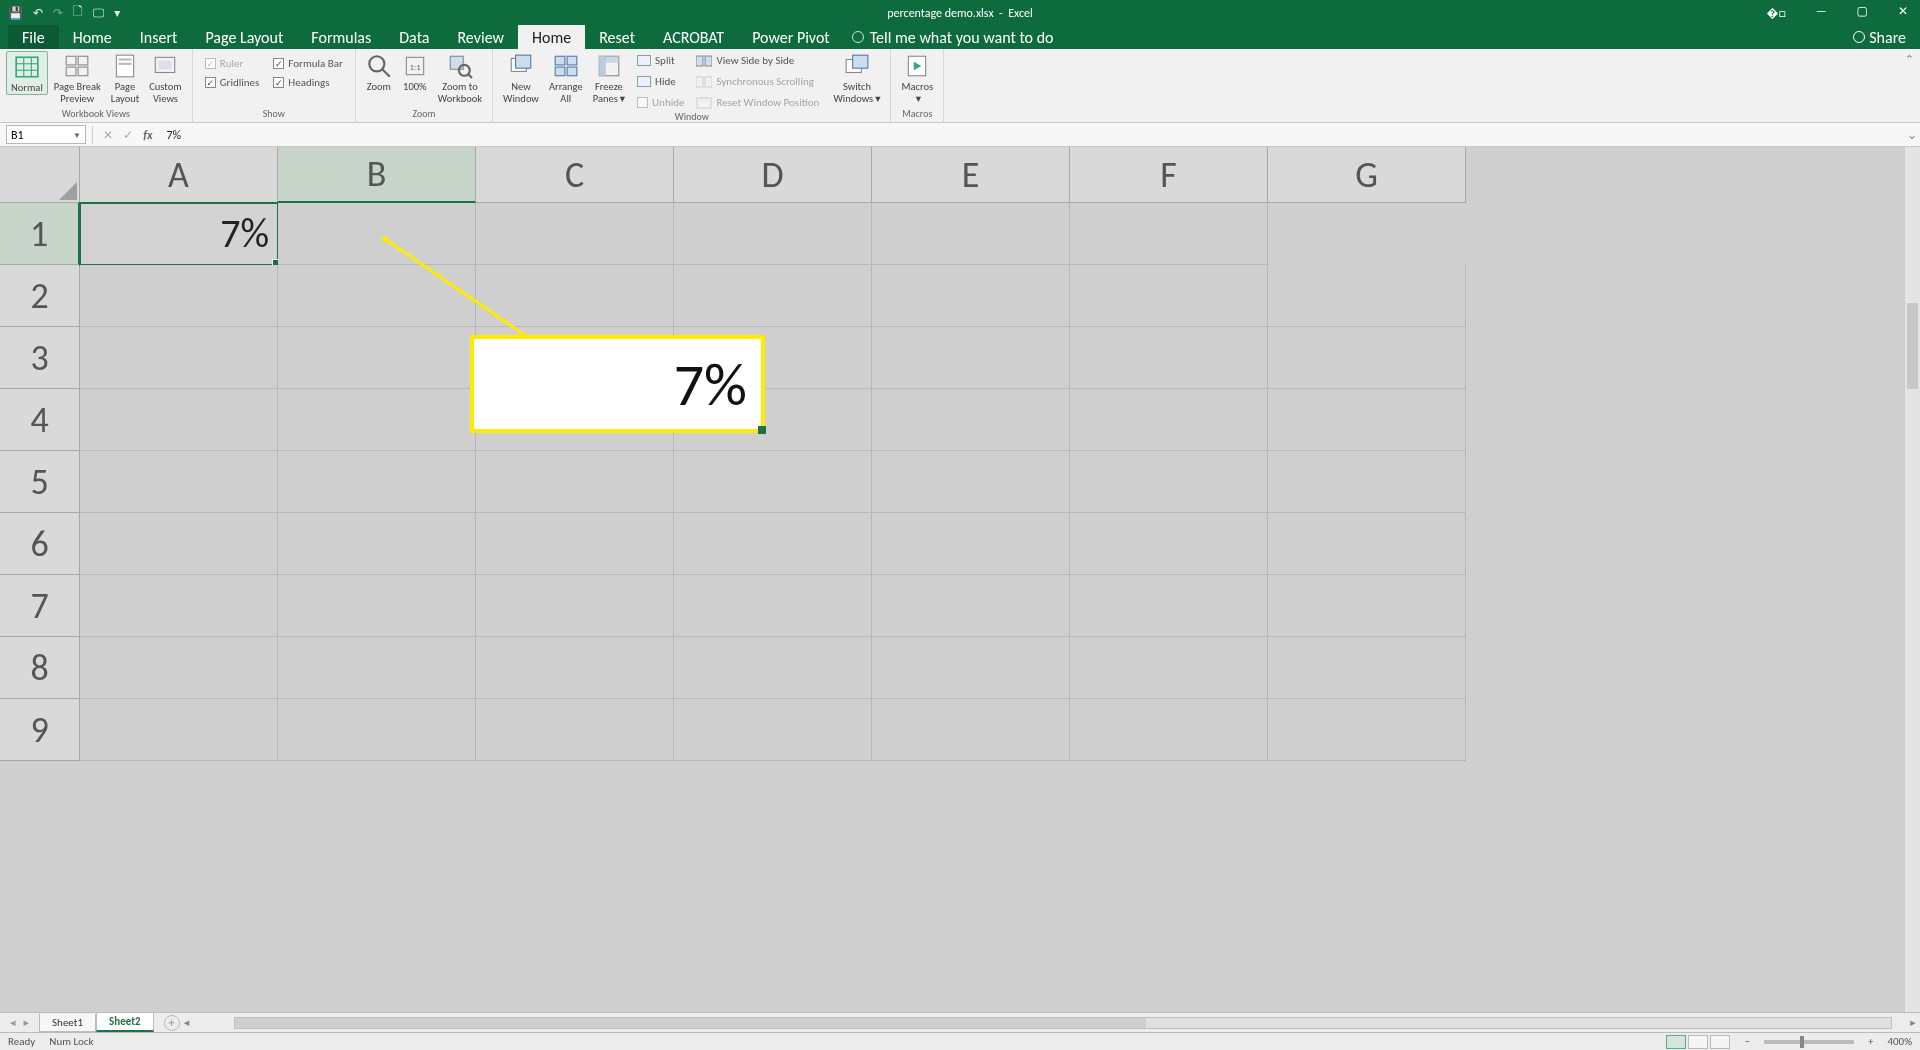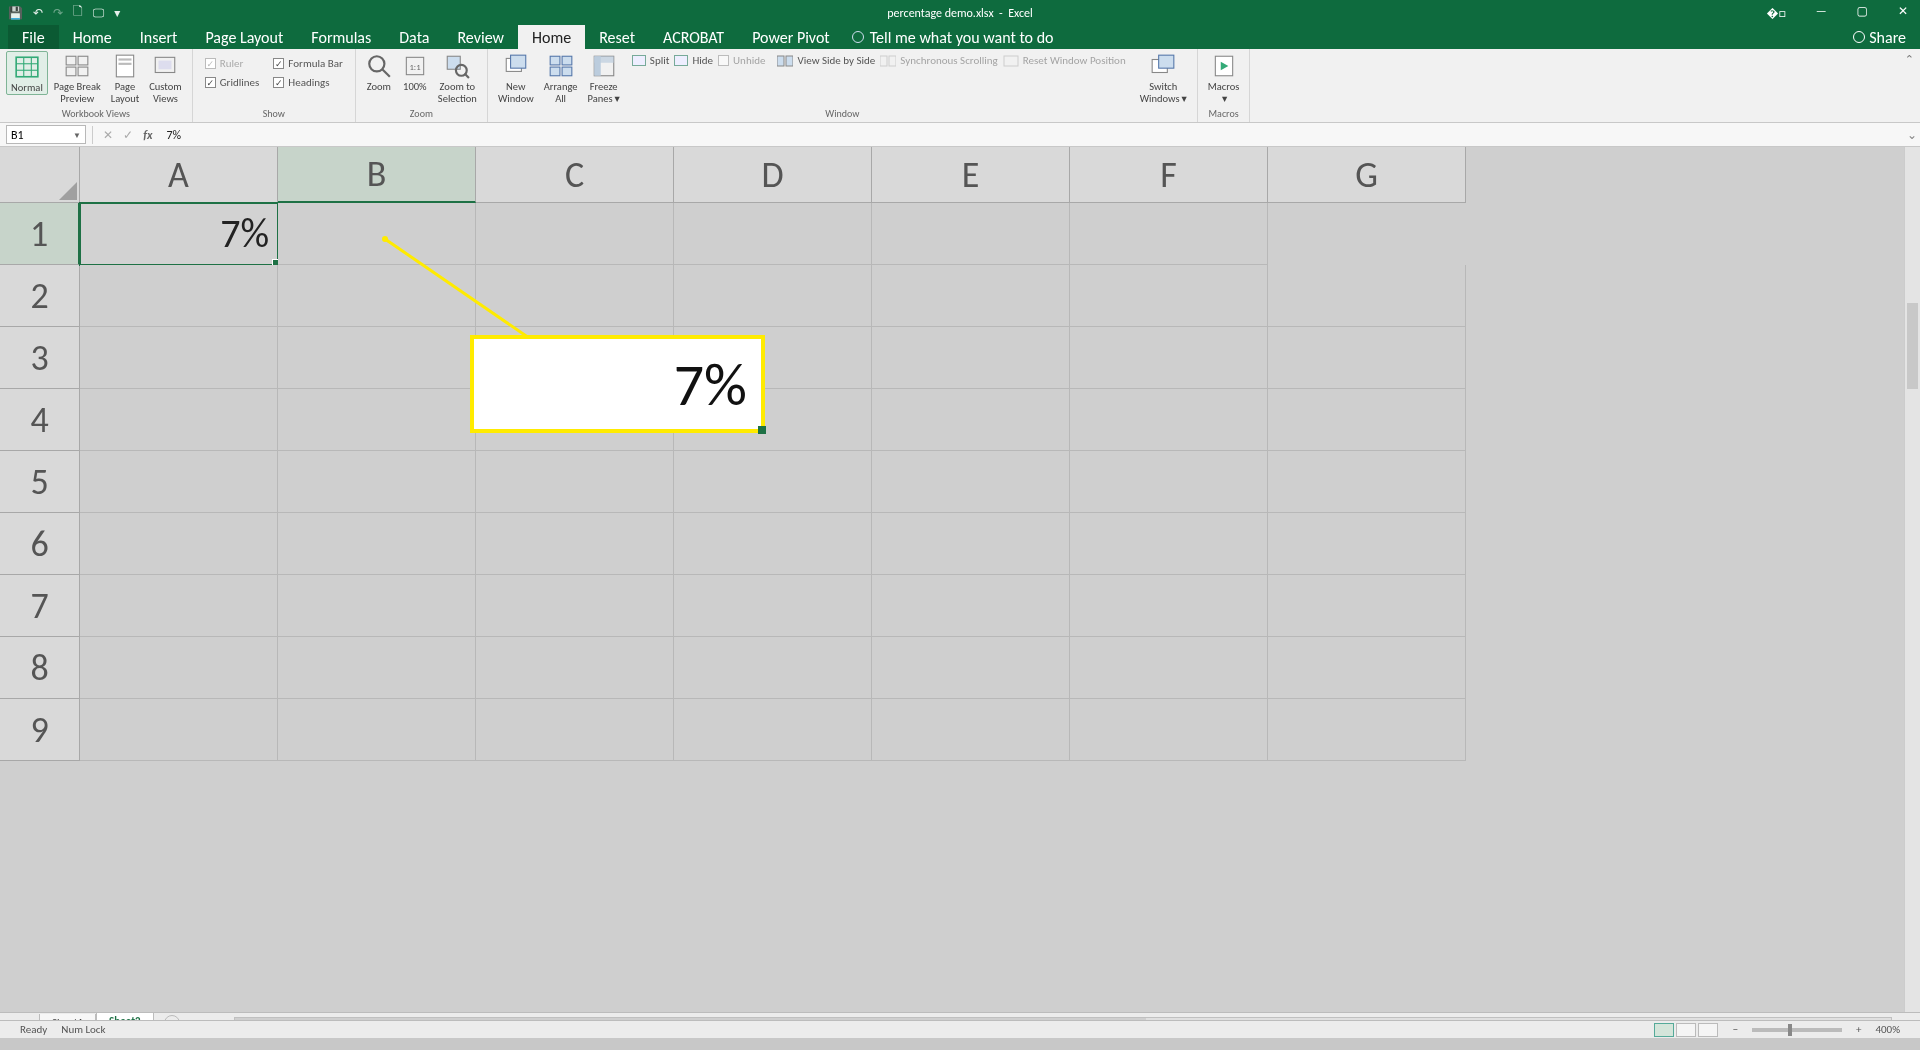--- a/index.html
+++ b/index.html
@@ -33,21 +33,21 @@
 .bigbtn span { font-size: 10.5px; }
 .bigbtn.active { background: #e1eee7; border: 1px solid #7fb496; border-radius: 2px; }
 
 .checkcol { display: flex; flex-direction: column; gap: 6px; padding: 6px 6px 0; }
 .chk { display: flex; align-items: center; gap: 4px; font-size: 11px; color: #555; }
 .chk.dim { color: #aaa; }
 .box { width: 11px; height: 11px; border: 1px solid #888; display: inline-flex; align-items: center; justify-content: center; font-size: 9px; color: #444; background: #fff; }
 .box.empty { color: transparent; }
 .box.dim { border-color: #bbb; color: #bbb; }
 
-.smallrow { display: flex; flex-direction: row; gap: 1px; padding-top: 3px; }
+.smallrow { display: flex; flex-direction: column; gap: 8px; padding-top: 3px; }
 .smallbtn { display: flex; align-items: center; gap: 4px; font-size: 11px; color: #555; padding: 0 2px; }
 .sico { width: 14px; height: 11px; border: 1px solid #7a9; background: #eef; }
 
 .caret { font-size: 8px; margin-left: 2px; }
 .collapse { position: absolute; right: 6px; top: 4px; font-size: 11px; color: #777; }
 
 
 .fbar { height: 24px; background: #f7f7f7; border-bottom: 1px solid #c8c8c8; display: flex; align-items: center; font-size: 12px; }
 .namebox { width: 80px; border: 1px solid #b8b8b8; background: #fff; margin: 0 2px 0 6px; height: 19px; display: flex; align-items: center; padding: 0 4px; justify-content: space-between; }
 .namebox .dd { font-size: 8px; color: #666; }
@@ -85,21 +85,21 @@
 
 .tabstrip { position: absolute; left: 0; right: 0; bottom: 18px; height: 20px; background: #ececec; border-top: 1px solid #bcbcbc; display: flex; align-items: center; font-size: 11px; }
 .tabstrip .nav { display: flex; gap: 8px; color: #999; padding: 0 10px; }
 .tabstrip .stab { padding: 2px 12px; border: 1px solid #bcbcbc; border-top: none; background: #f7f7f7; color: #333; }
 .tabstrip .stab.active { background: #fff; border-bottom: 2px solid #1e7145; color: #1e7145; font-weight: 600; }
 .tabstrip .addtab { width: 16px; height: 16px; border: 1px solid #bbb; border-radius: 50%; margin-left: 10px; display: flex; align-items: center; justify-content: center; color: #888; font-size: 11px; }
 .tabstrip .hscroll { flex: 1; margin: 0 14px 0 40px; height: 12px; background: #e0e0e0; border: 1px solid #c0c0c0; position: relative; }
 .tabstrip .hscroll .thumb { position: absolute; left: 0; top: 0; bottom: 0; width: 55%; background: #cfcfcf; }
 .tabstrip .arrow { width: 14px; color: #888; text-align: center; }
 
-.statusbar { position: absolute; left: 0; right: 0; bottom: 12px; height: 18px; background: #ececec; border-top: 1px solid #bcbcbc; display: flex; align-items: center; font-size: 11px; color: #555; padding: 0 20px; gap: 14px; }
+.statusbar { position: absolute; left: 0; right: 0; bottom: 0; height: 18px; background: #ececec; border-top: 1px solid #bcbcbc; display: flex; align-items: center; font-size: 11px; color: #555; padding: 0 8px; gap: 14px; }
 .statusbar .spacer { flex: 1; }
 .statusbar .views { display: flex; gap: 2px; }
 .statusbar .vbtn { width: 20px; height: 14px; border: 1px solid #bbb; background: #f5f5f5; }
 .statusbar .vbtn.active { background: #d4e5da; border-color: #5a9; }
 .statusbar .zslider { width: 90px; height: 4px; background: #bbb; position: relative; }
 .statusbar .zslider::after { content: ""; position: absolute; left: 40%; top: -4px; width: 4px; height: 12px; background: #888; }
 
 
 .vscroll { position: absolute; right: 0; top: 147px; bottom: 38px; width: 16px; background: #e4e4e4; border-left: 1px solid #ccc; }
 .vscroll .thumb { position: absolute; top: 18%; height: 10%; left: 2px; right: 2px; background: #c8c8c8; }
@@ -257,21 +257,21 @@
       </div>
       <div class="bigbtn">
         <div class="ico">
           <svg class="ib" viewBox="0 0 24 24">
               <rect x="3" y="3" width="12" height="12" fill="#cde" stroke="#888"></rect>
               <circle cx="16" cy="16" r="5" fill="none" stroke="#666" stroke-width="2"></circle>
               <line x1="19" y1="19" x2="23" y2="23" stroke="#666" stroke-width="2"></line>
             </svg>
         </div>
         <span style="white-space:pre-line">Zoom to
-Selection</span>
+Workbook</span>
       </div>
     </div>
     <div class="group-label">Zoom</div>
   </div>
 
   <div class="group">
     <div class="group-body">
       <div class="bigbtn">
         <div class="ico">
             <svg class="ib" viewBox="0 0 24 24">

